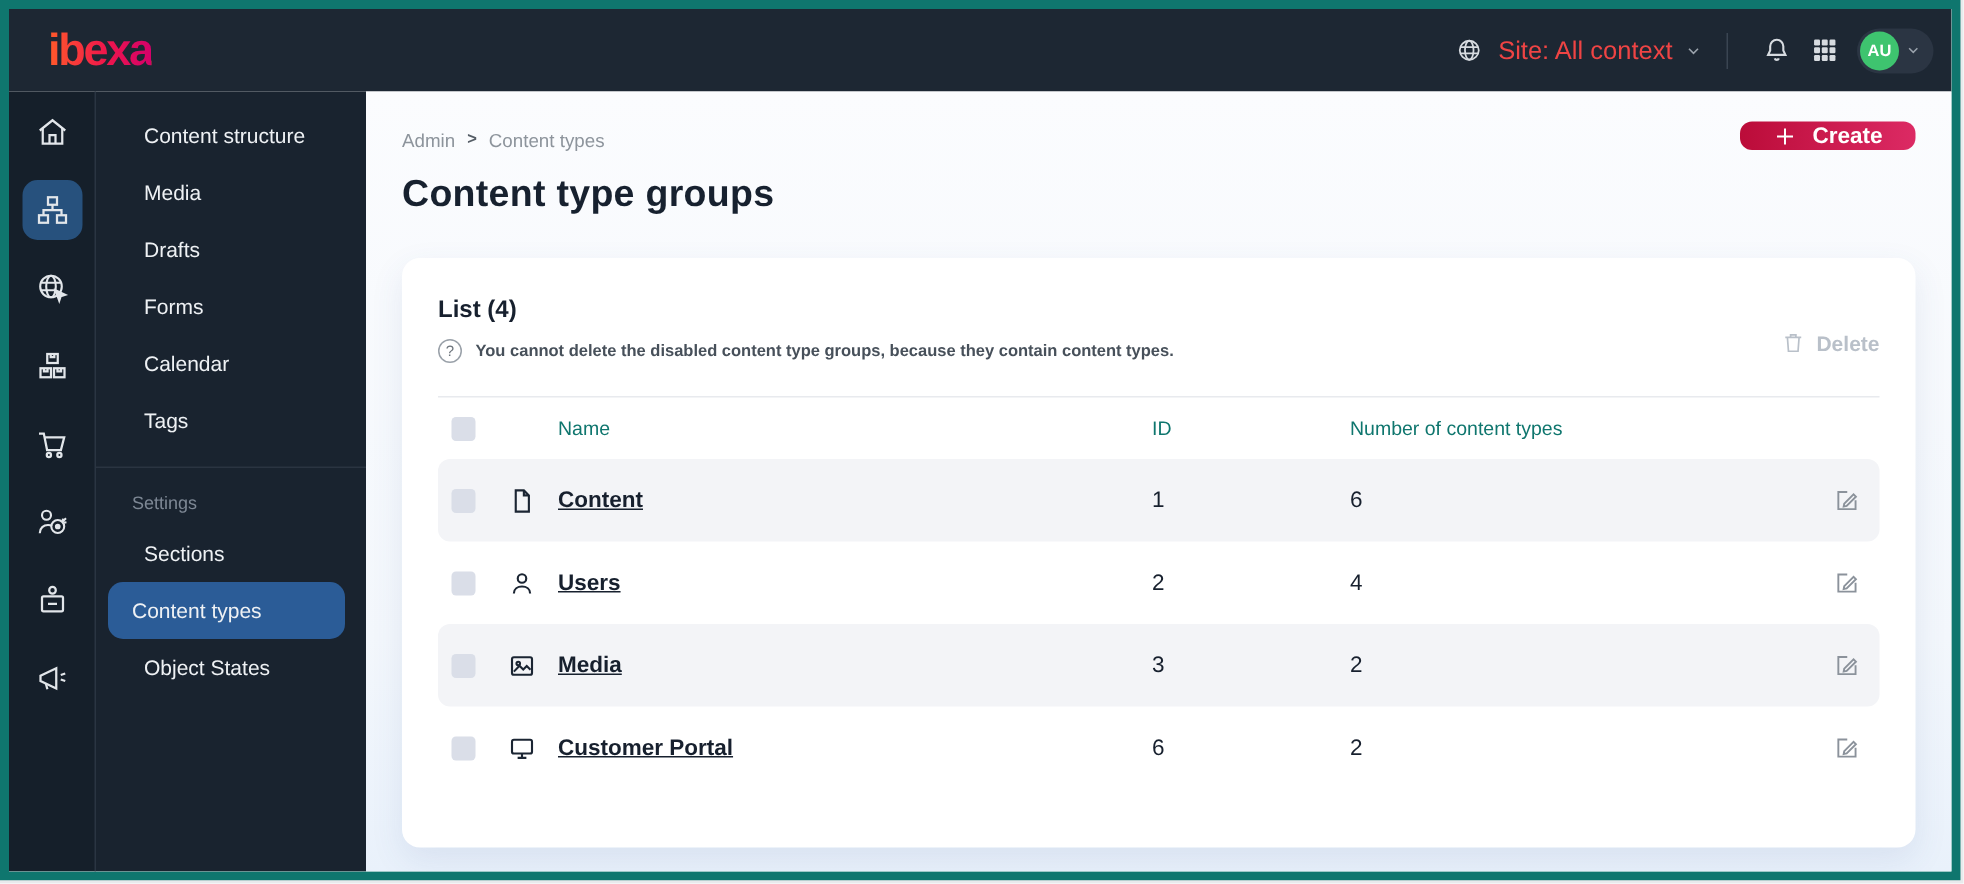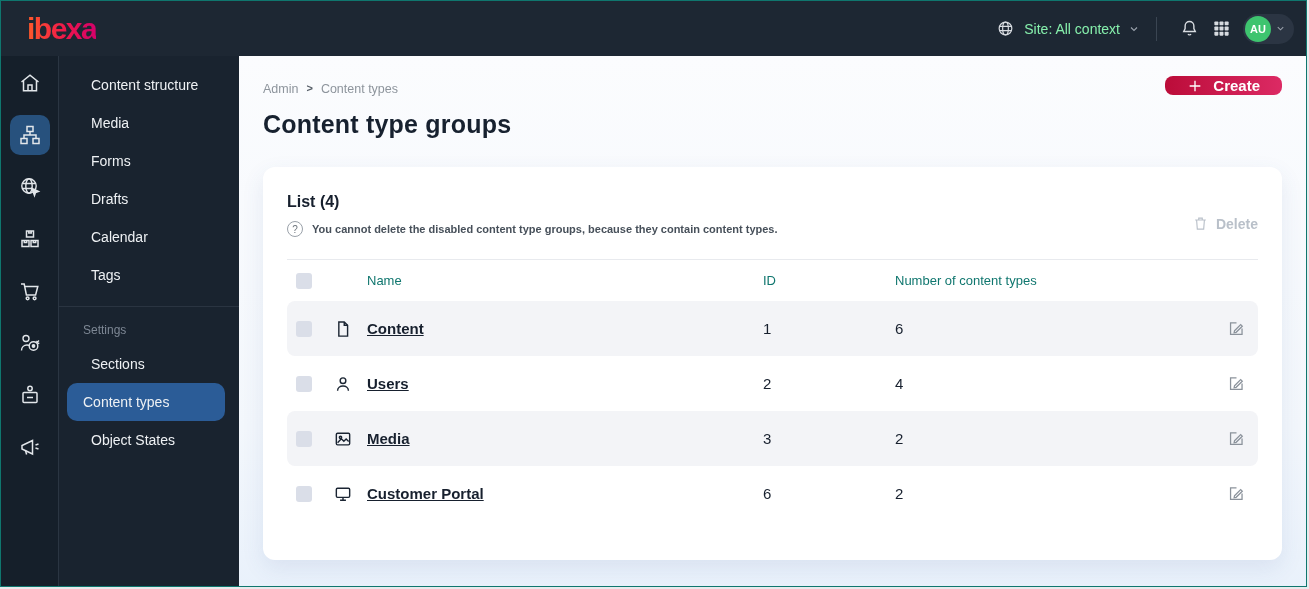--- a/index.html
+++ b/index.html
@@ -1,33 +1,33 @@
 <!DOCTYPE html>
 <html><head>
 <meta charset="utf-8">
 <style>
   * { margin:0; padding:0; box-sizing:border-box; }
   body { font-family:"Liberation Sans", sans-serif; background:#e8eaec; }
-  .screen { width:1307px; height:587px; border:1px solid #0f766e; background:#fff;
+  .screen { width:1307px; height:587px; border:6px solid #0f766e; background:#fff;
             display:flex; flex-direction:column; overflow:hidden; }
 
   
   .topbar { height:55px; flex:0 0 55px; background:#1d2733; display:flex; align-items:center; }
   .logo-box { width:238px; flex:0 0 238px; padding-left:26px; }
   .logo { font-size:30px; font-weight:700; letter-spacing:-1.5px;
           background:linear-gradient(90deg,#ff5a2a 0%,#ef174b 55%,#d4016a 100%);
           -webkit-background-clip:text; background-clip:text; color:transparent; }
   .search-wrap { position:relative; width:487px; margin-left:325px; }
   .search-input { width:100%; height:34px; border:none; outline:none; border-radius:8px;
                   background:#2a3341; color:#dfe3e8; font-size:14px; padding:0 40px 0 16px;
                   font-family:"Liberation Sans", sans-serif; }
   .search-input::placeholder { color:#aeb5bd; }
   .search-icon { position:absolute; right:12px; top:7px; color:#c7ccd3; }
   .topbar-right { margin-left:auto; display:flex; align-items:center; padding-right:12px; }
-  .site-group { display:flex; align-items:center; gap:8px; color:#86efac; font-size:14px; cursor:pointer; }
+  .site-group { display:flex; align-items:center; gap:8px; color:#ef4444; font-size:17px; cursor:pointer; }
   .tb-divider { width:1px; height:24px; background:#3a4552; margin:0 16px; }
   .tb-icon { color:#d7dbe0; display:flex; align-items:center; justify-content:center;
              width:32px; height:32px; cursor:pointer; }
   .avatar-pill { display:flex; align-items:center; gap:4px; background:#2b3543; border-radius:16px;
                  padding:2px 8px 2px 2px; margin-left:6px; cursor:pointer; }
   .avatar-circle { width:26px; height:26px; border-radius:50%; background:#3ec46f; color:#fff;
                    font-size:11px; font-weight:700; display:flex; align-items:center; justify-content:center; }
   .chev { color:#9aa2ac; }
 
   
@@ -207,22 +207,22 @@
           <path d="M4 10.5 V14 L14.5 19 V5.5 L4 10.5 Z"></path>
             <path d="M7.5 15.5 L8.6 19.5"></path>
             <path d="M17.5 10 l3-1 M17.5 13 l3 1"></path>
         </svg>
       </div>
     </div>
 
     <div class="sidebar">
       <div class="side-item">Content structure</div>
       <div class="side-item">Media</div>
+      <div class="side-item">Drafts</div>
       <div class="side-item">Forms</div>
-      <div class="side-item">Drafts</div>
       <div class="side-item">Calendar</div>
       <div class="side-item">Tags</div>
       <hr class="side-divider">
       <div class="side-section-label">Settings</div>
       <div class="side-item">Sections</div>
       <div class="side-item selected">Content types</div>
       <div class="side-item">Object States</div>
     </div>
 
     <div class="main">

